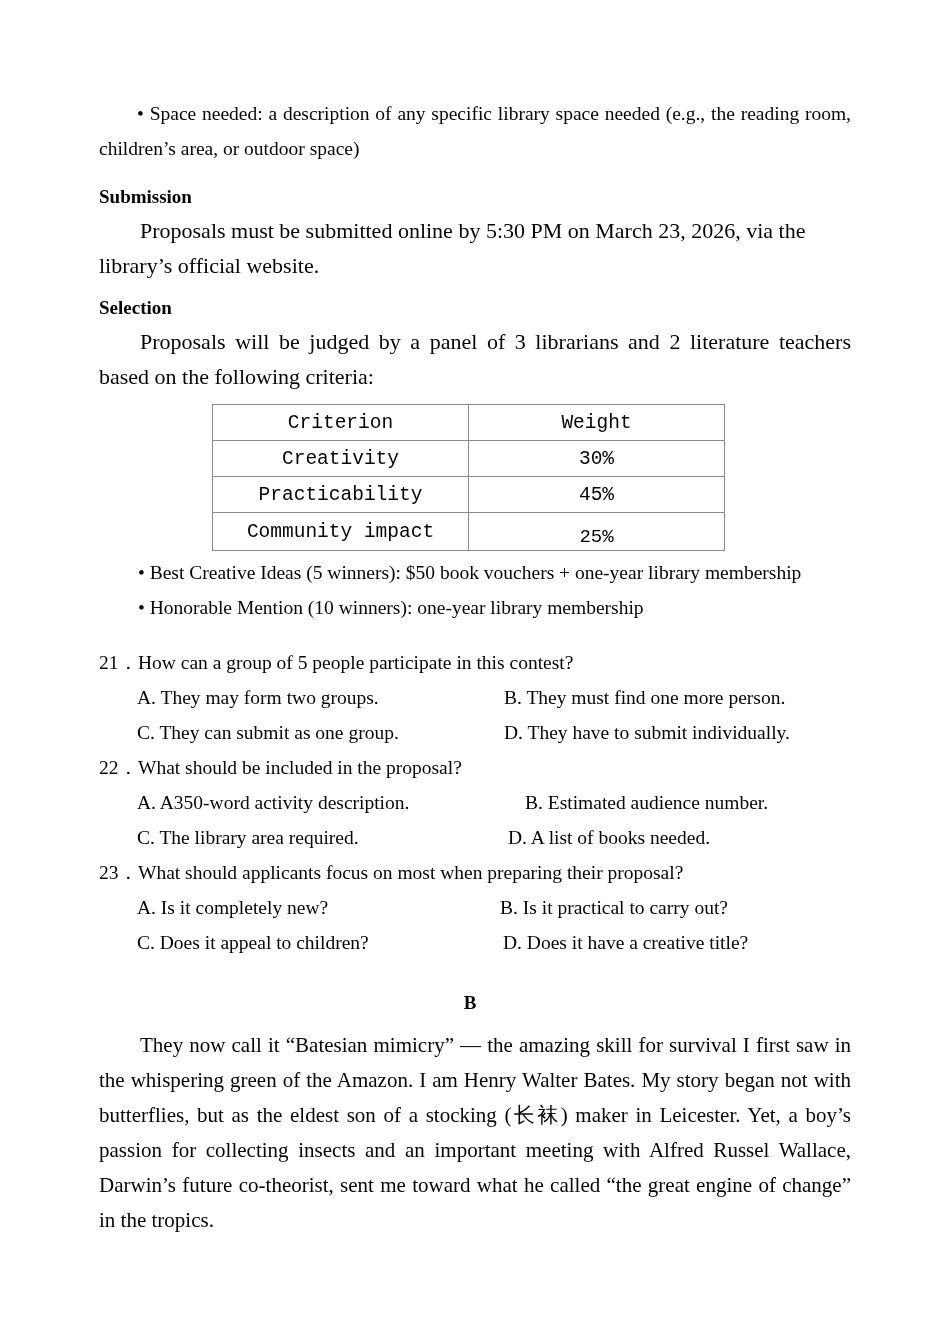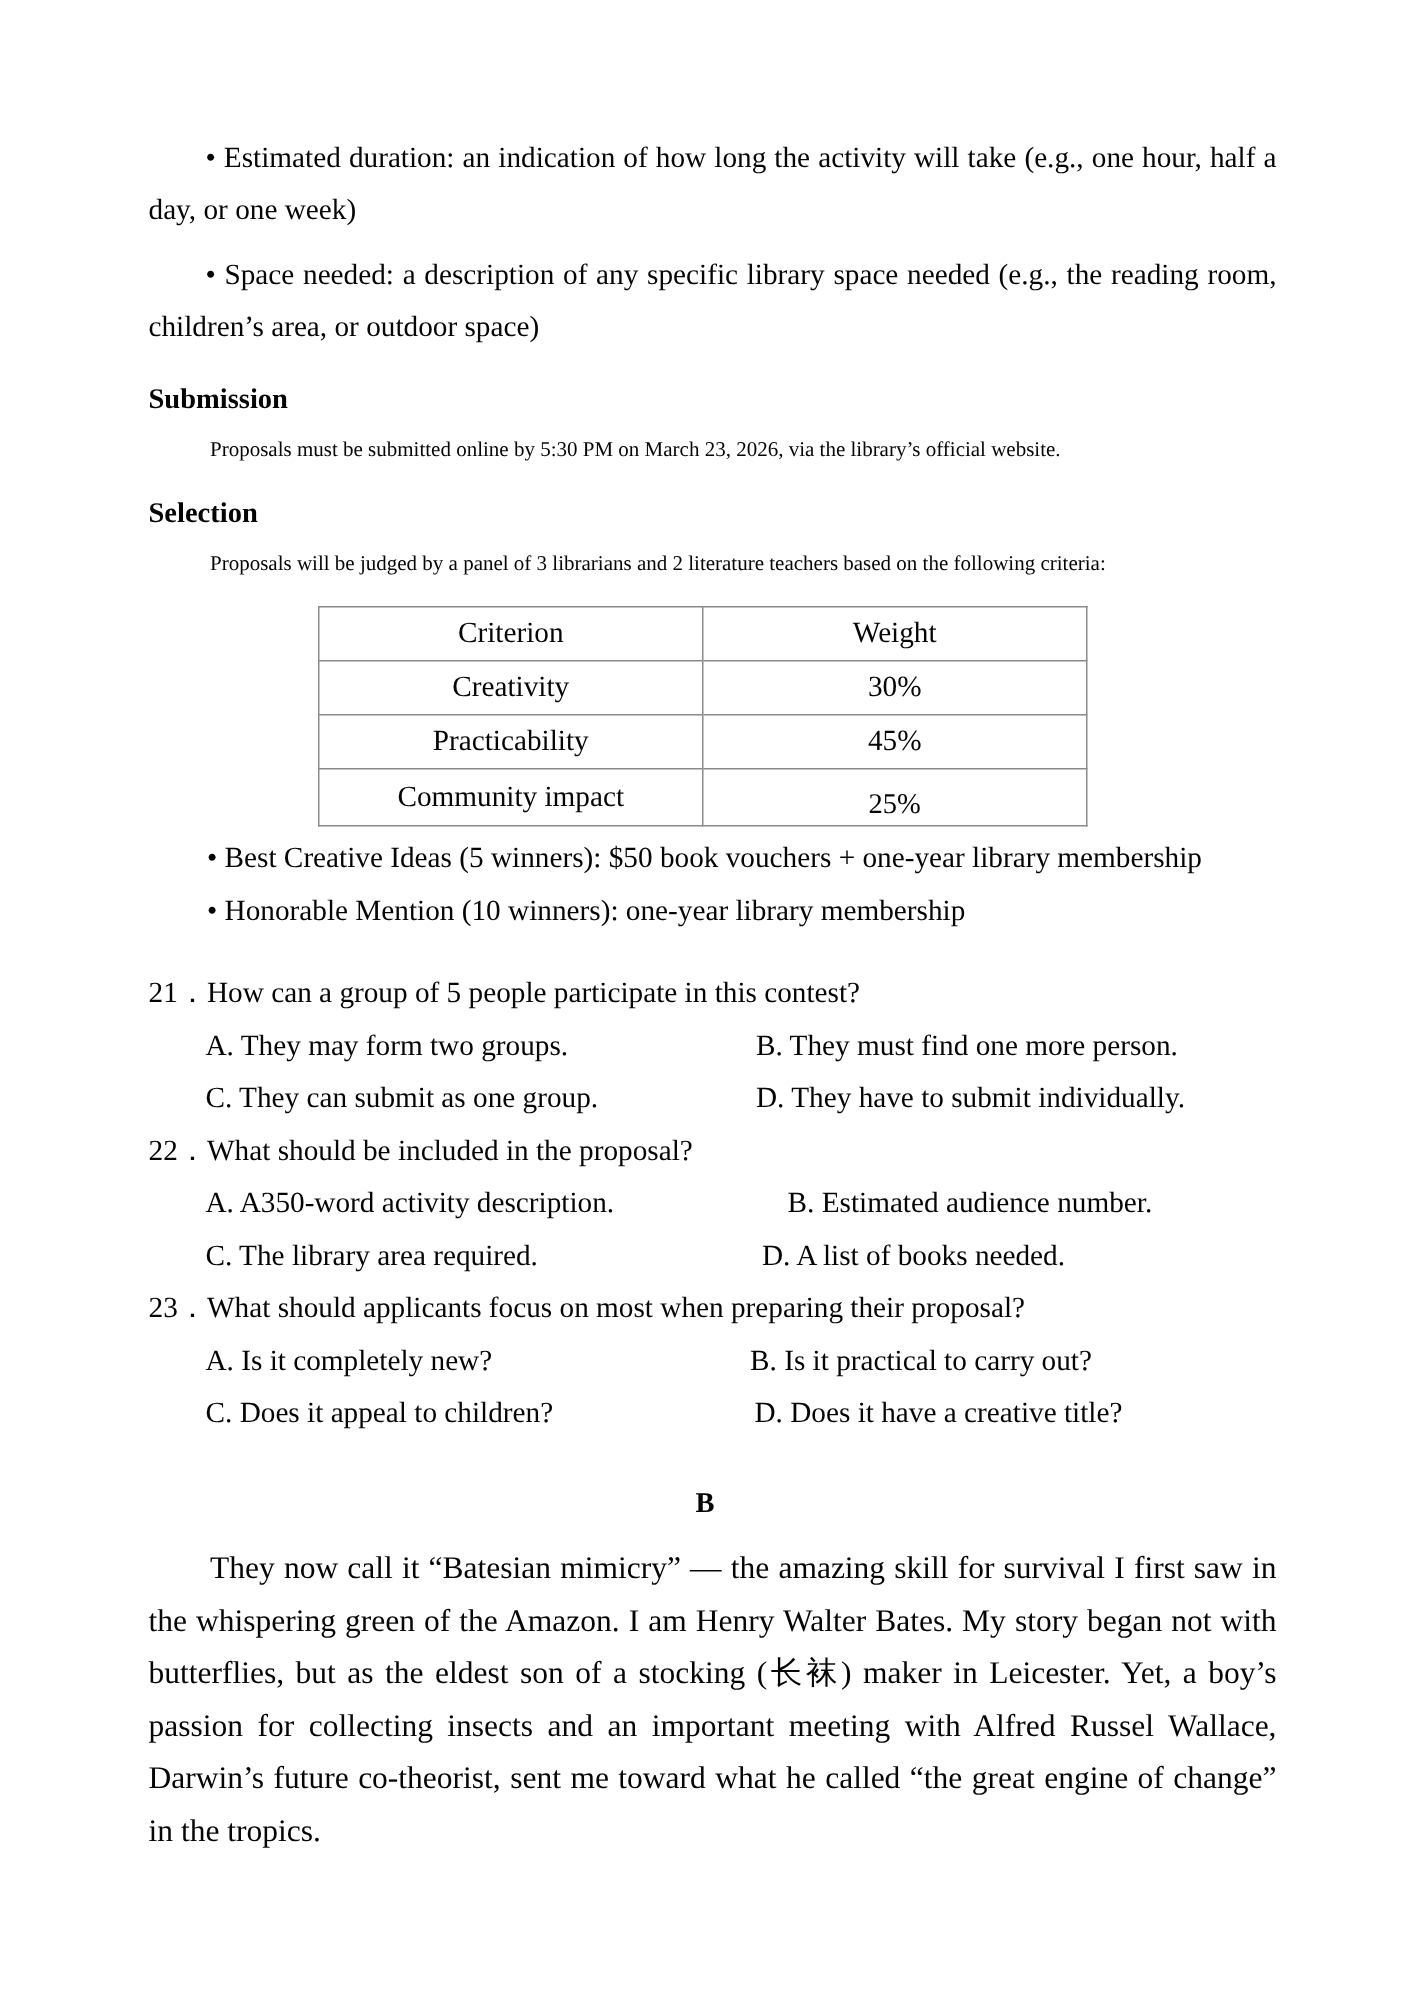--- a/index.html
+++ b/index.html
@@ -44,21 +44,21 @@
 
   .section-head {
     font-size: 19px;
     font-weight: bold;
     line-height: 33px;
     margin: 0;
     text-indent: 0;
   }
 
   .body-para {
-    font-size: 14px;
+    font-size: 22px;
     line-height: 35px;
     margin: 0;
     text-indent: 41px;
     text-align: left;
     font-family: Liberation Serif, serif;
   }
   .body-para.justified {
     text-align: justify;
     text-justify: inter-word;
   }
@@ -74,20 +74,21 @@
   
   .table-wrap {
     margin-top: 10px;
     margin-bottom: 4px;
     padding-left: 113px;
   }
   table.criteria {
     border-collapse: collapse;
     width: 510px;
     table-layout: fixed;
+    font-family: Liberation Mono, monospace;
   }
   table.criteria td {
     border: 1px solid #8a8a8a;
     text-align: center;
     font-size: 19.5px;
     height: 35px;
     padding: 0;
     vertical-align: middle;
   }
   table.criteria td.col1 { width: 255px; }
@@ -152,21 +153,20 @@
   .spacer-14 { height: 14px; }
   .spacer-20 { height: 20px; }
   .spacer-26 { height: 26px; }
 </style>
 </head>
 <body>
 
 <div class="page">
   <div class="content">
 
-    <p class="bullet-para">• Estimated duration: an indication of how long the activity will take (e.g., one hour, half a day, or one week)</p>
 
     <div class="spacer-8"></div>
 
     <p class="bullet-para">• Space needed: a description of any specific library space needed (e.g., the reading room, children’s area, or outdoor space)</p>
 
     <div class="spacer-14"></div>
 
     <p class="section-head">Submission</p>
 
     <p class="body-para">Proposals must be submitted online by 5:30 PM on March 23, 2026, via the library’s official website.</p>

